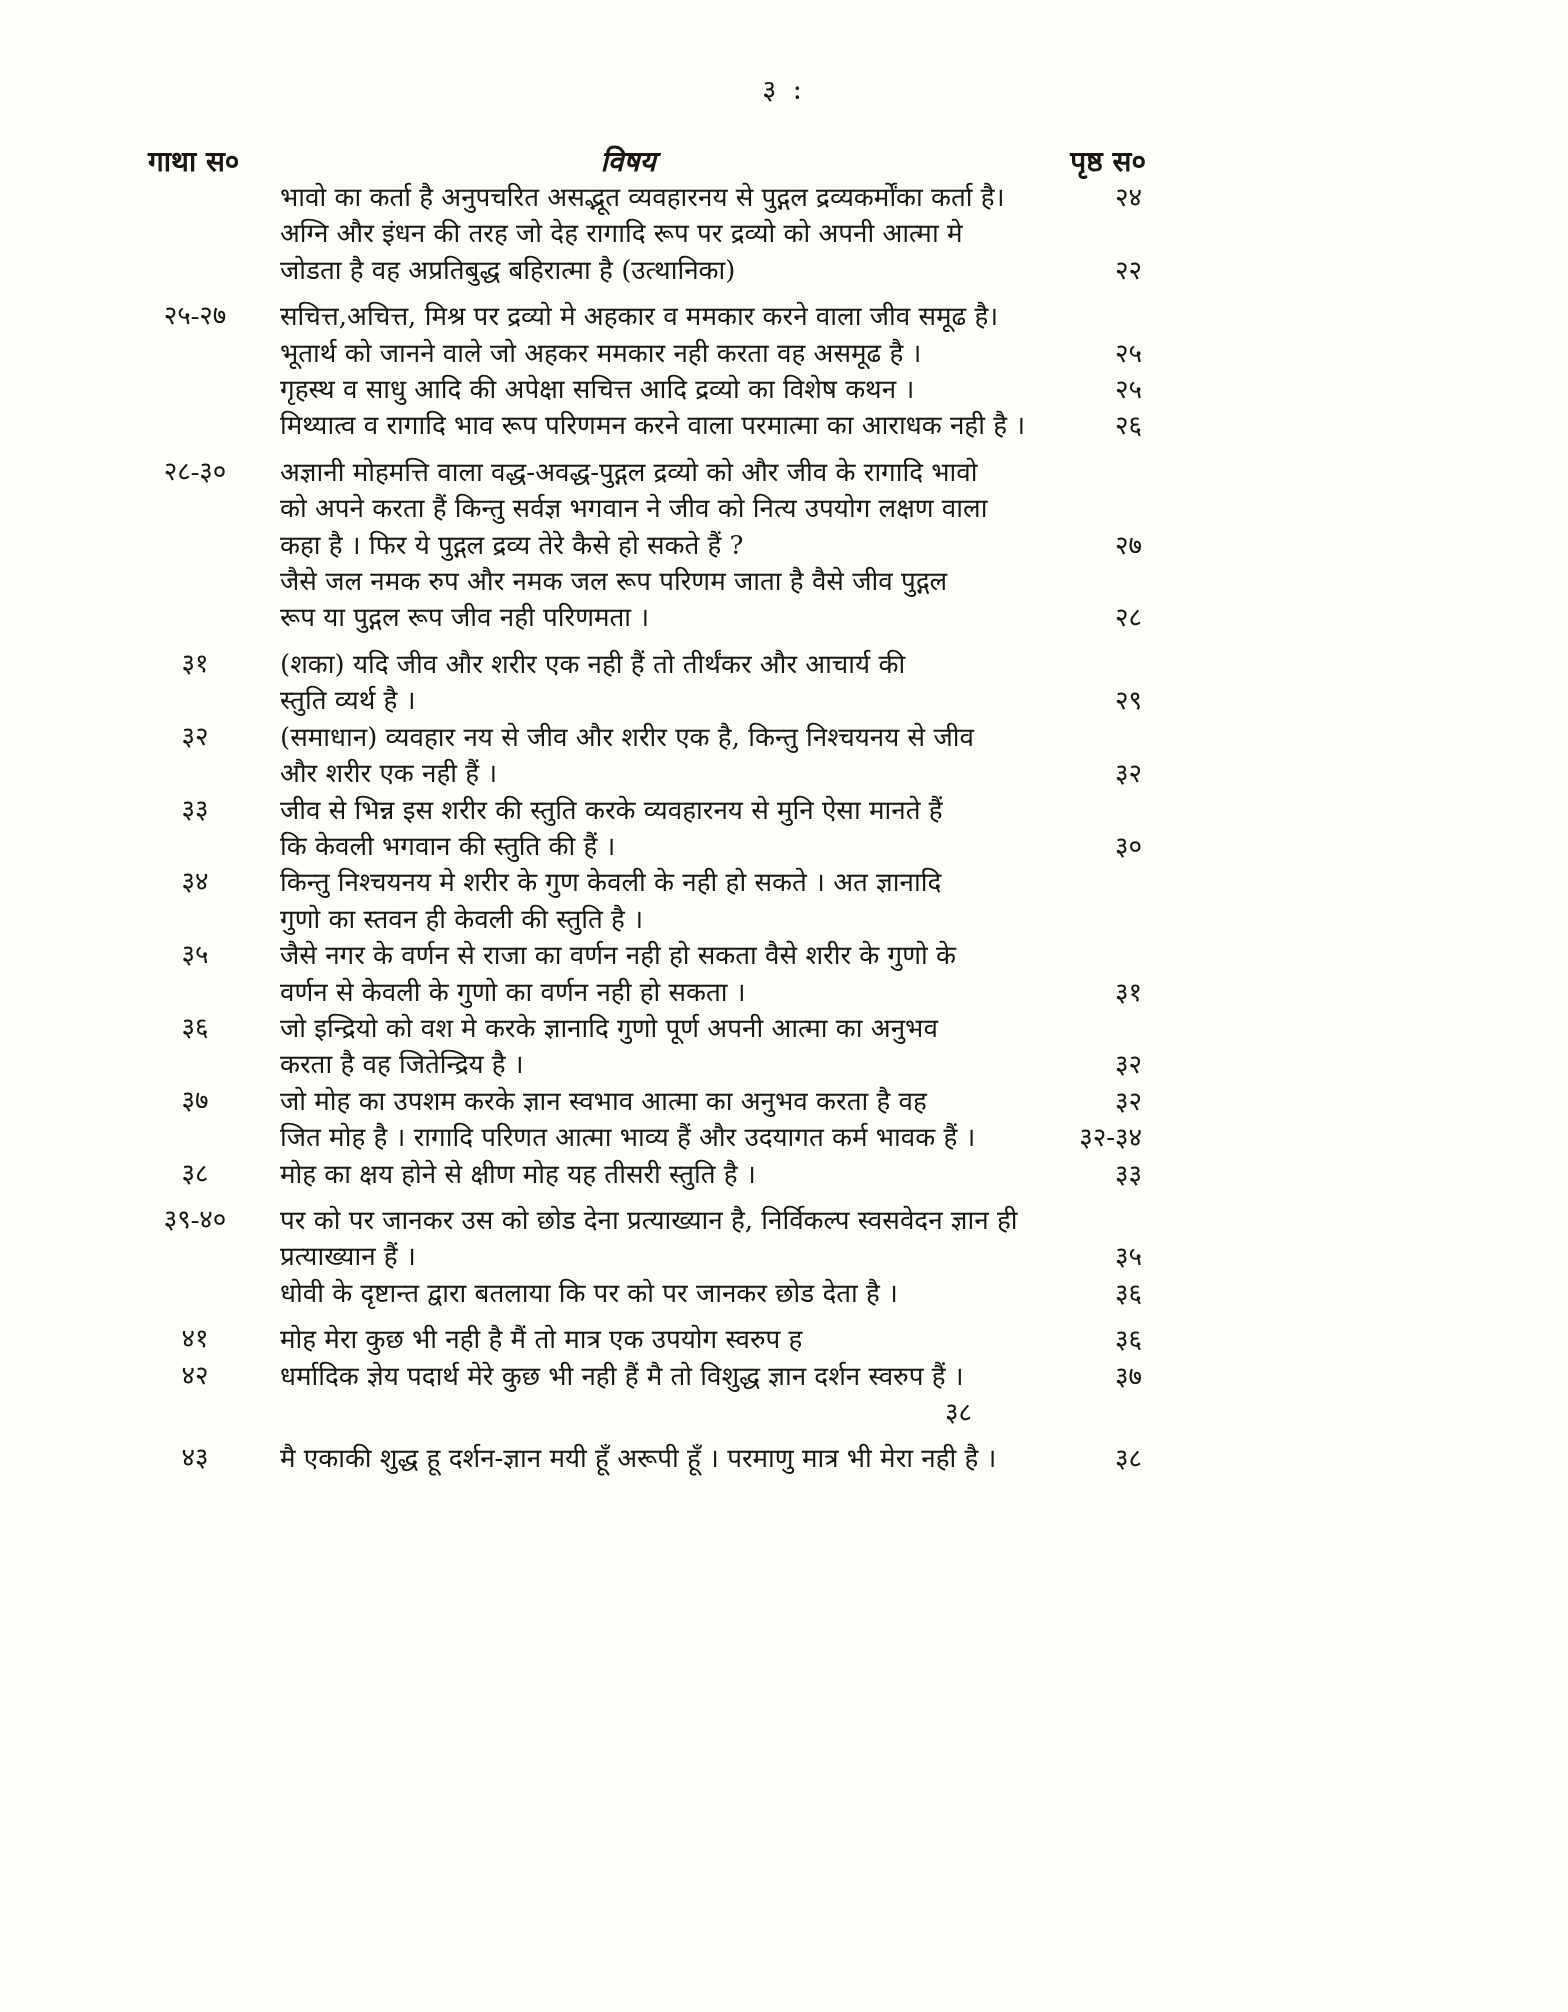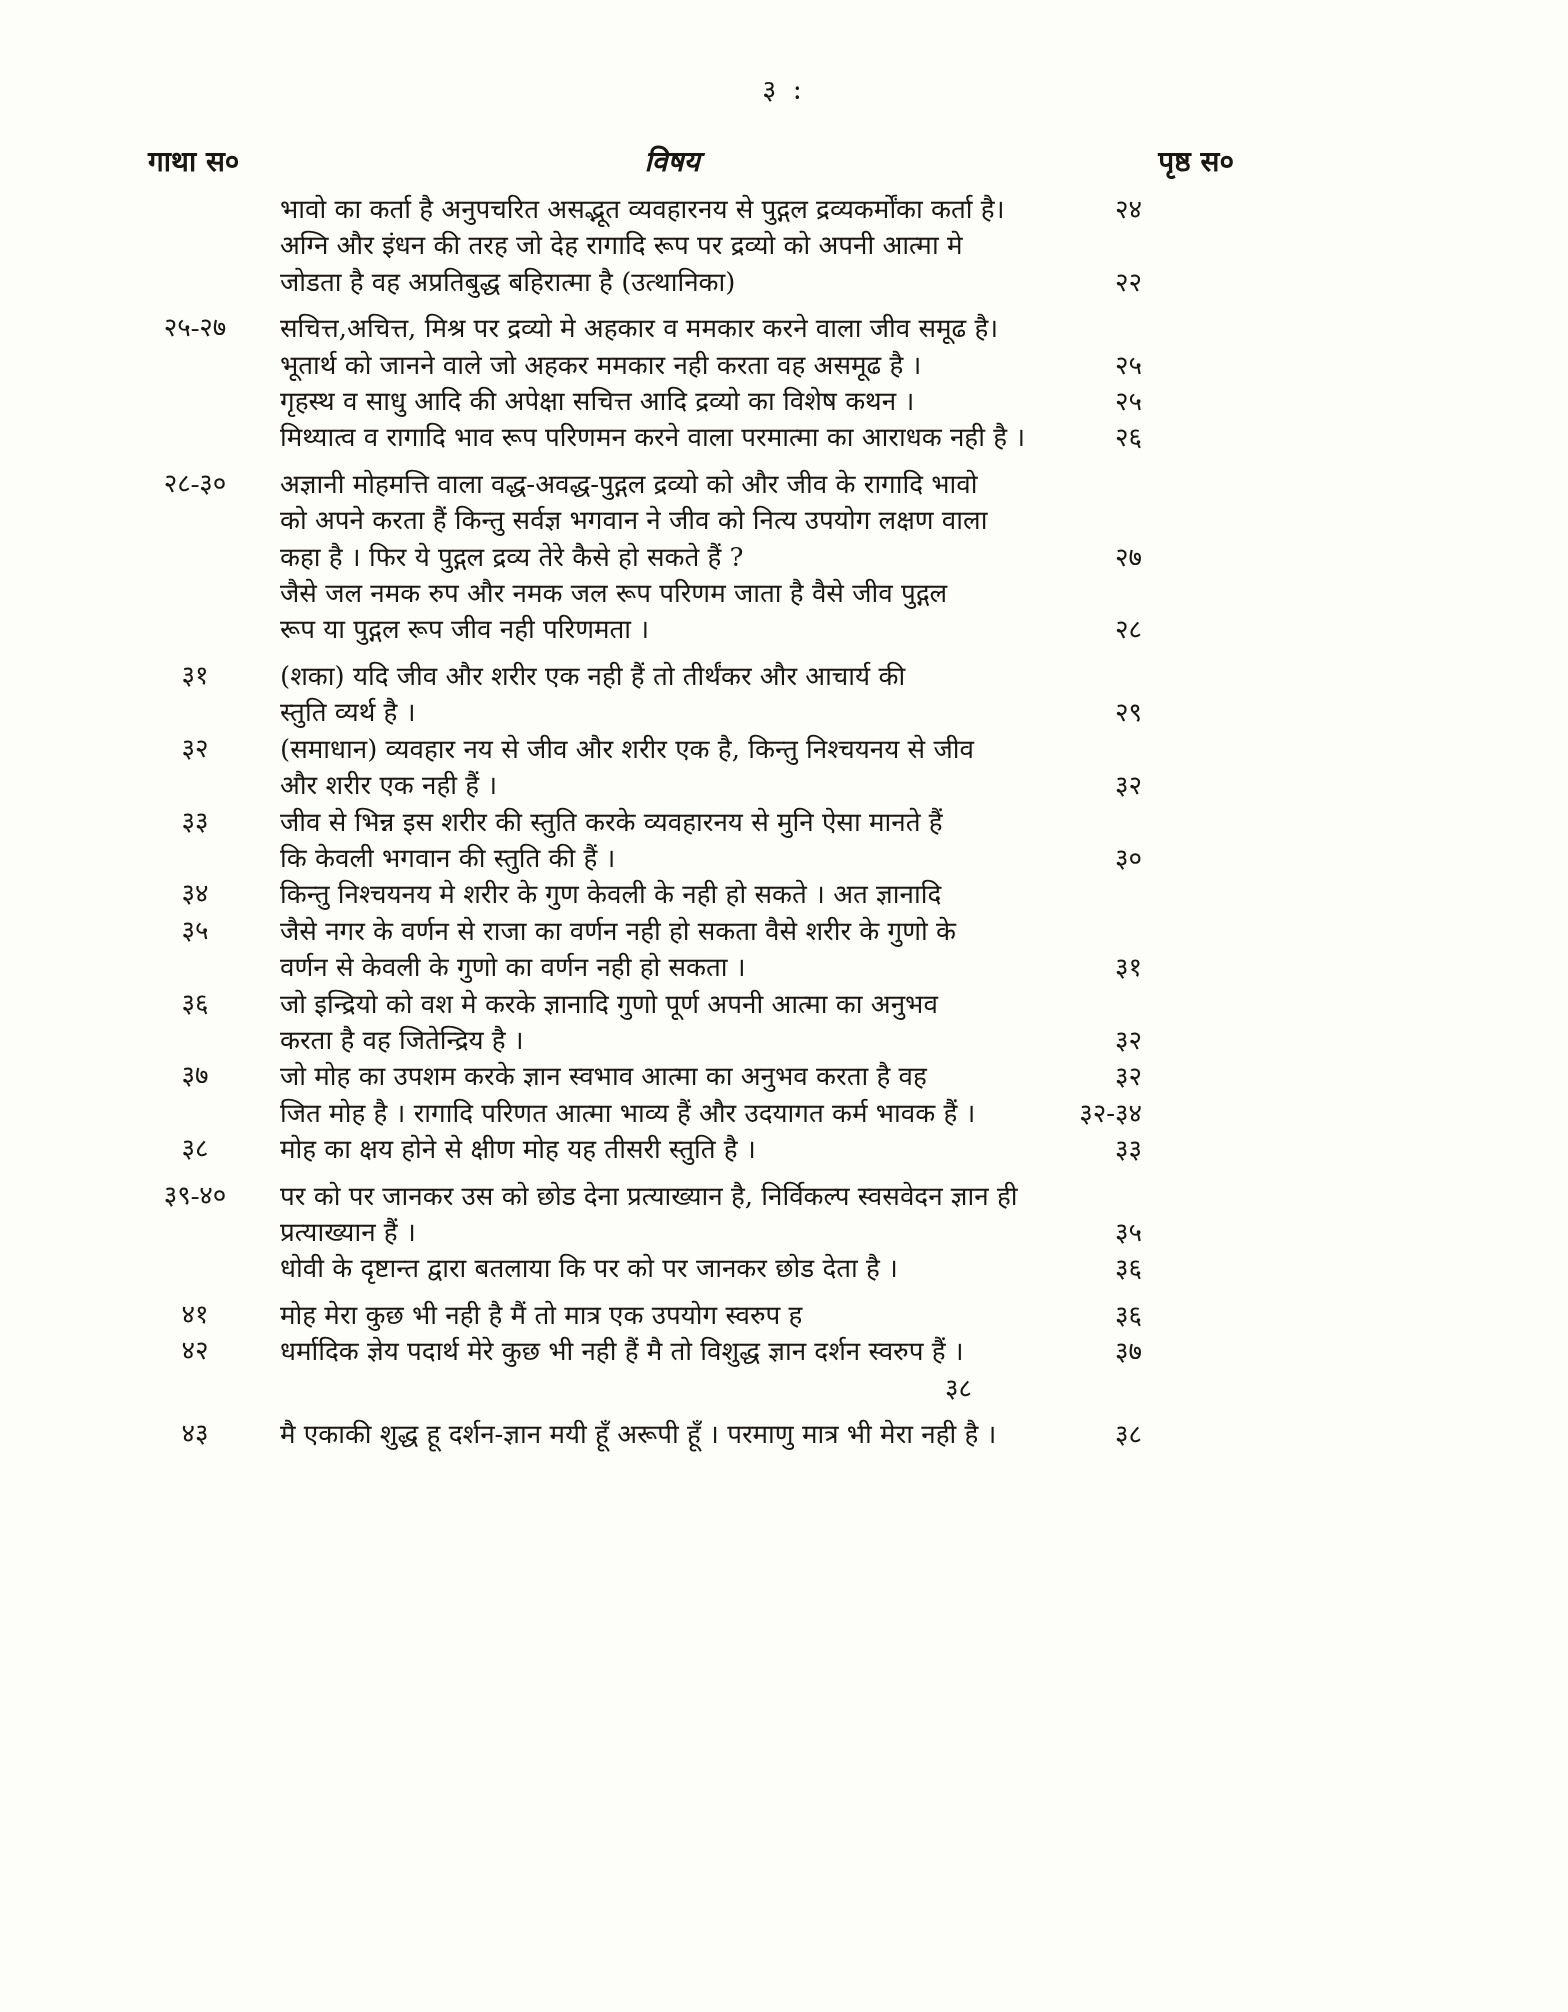--- a/index.html
+++ b/index.html
@@ -29,22 +29,20 @@
   .toc {
     margin: 34px 0 0 148px;
     width: 1012px;
   }
   .header-row {
     display: grid;
     grid-template-columns: 118px 724px 170px;
     align-items: baseline;
     font-size: 28px;
     font-weight: bold;
-    margin-bottom: 12px;
-    gap: 44px;
   }
   .header-gatha { text-align: left; }
   .header-subject { text-align: center; font-style: italic; }
   .header-page { text-align: right; padding-right: 14px; }
   .row {
     display: grid;
     grid-template-columns: 118px 724px 170px;
     font-size: 26px;
     line-height: 36.4px;
   }
@@ -171,20 +169,25 @@
     <span class="gatha"></span>
     <span class="subject">कि केवली भगवान की स्तुति की हैं ।</span>
     <span class="pageno">३०</span>
   </div>
         <div class="row">
     <span class="gatha">३४</span>
     <span class="subject">किन्तु निश्चयनय मे शरीर के गुण केवली के नही हो सकते । अत ज्ञानादि</span>
     <span class="pageno"></span>
   </div>
         <div class="row">
+    <span class="gatha"></span>
+    <span class="subject">गुणो का स्तवन ही केवली की स्तुति है ।</span>
+    <span class="pageno"></span>
+  </div>
+        <div class="row">
     <span class="gatha">३५</span>
     <span class="subject">जैसे नगर के वर्णन से राजा का वर्णन नही हो सकता वैसे शरीर के गुणो के</span>
     <span class="pageno"></span>
   </div>
         <div class="row">
     <span class="gatha"></span>
     <span class="subject">वर्णन से केवली के गुणो का वर्णन नही हो सकता ।</span>
     <span class="pageno">३१</span>
   </div>
         <div class="row">

